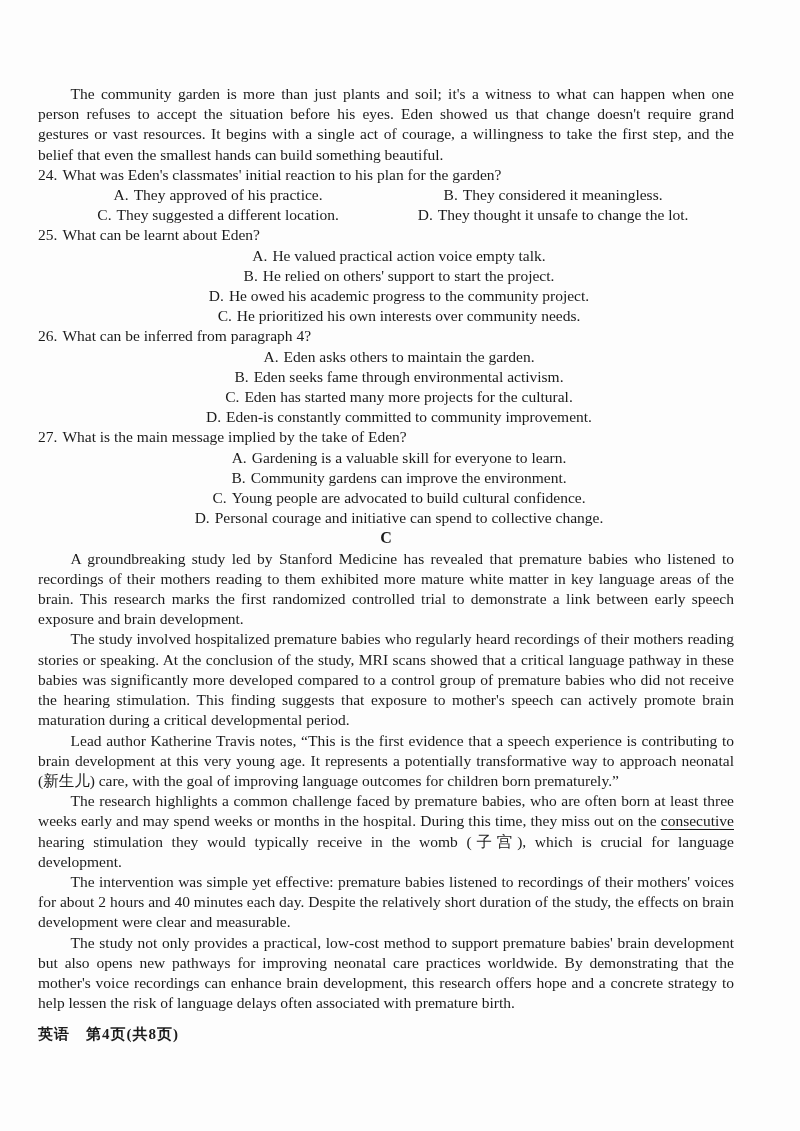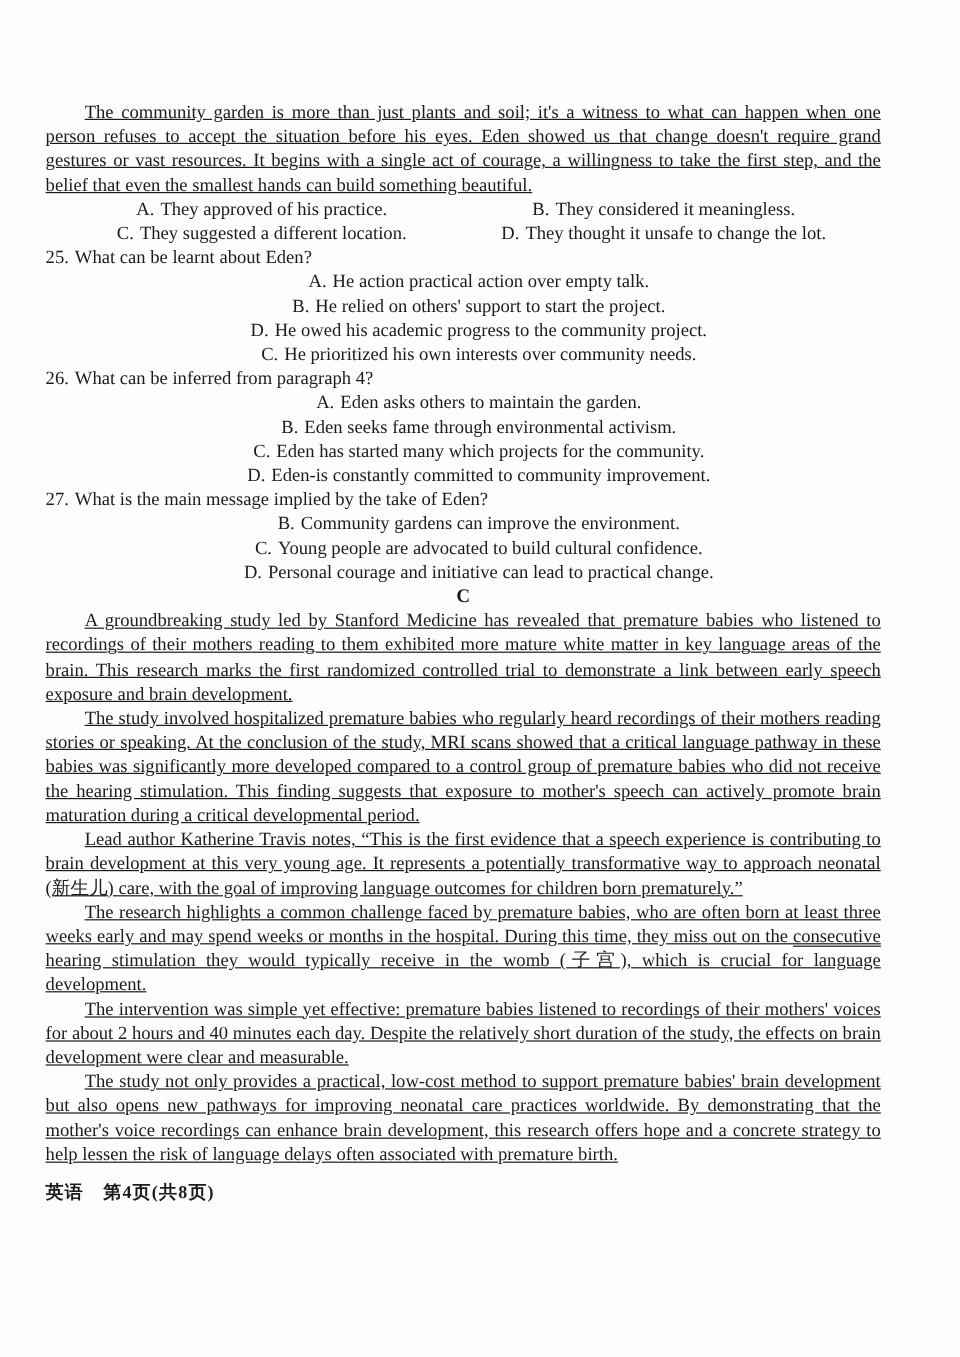--- a/index.html
+++ b/index.html
@@ -16,21 +16,21 @@
     color: #1b1b1b;
     overflow: hidden;
   }
   .content {
     padding: 84px 66px 0 38px;
     font-size: 15.5px;
     line-height: 20.2px;
     text-align: justify;
   }
   .para { margin: 0; }
-  .indent { text-indent: 2.1em; text-decoration: underline; }
+  .indent { text-indent: 2.1em; }
   .question { margin: 0; }
   .stem { text-align: left; }
   .qnum { margin-right: 5px; }
   .opts { padding-left: 26px; }
   .opts.two-col {
     display: grid;
     grid-template-columns: 46% 54%;
   }
   .opt { text-align: center; }
   .olabel { margin-right: 5px; }
@@ -51,60 +51,64 @@
 </style>
 </head>
 <body>
 
 <div class="page">
   <div class="content">
 
     <p class="para indent">The community garden is more than just plants and soil; it's a witness to what can happen when one person refuses to accept the situation before his eyes. Eden showed us that change doesn't require grand gestures or vast resources. It begins with a single act of courage, a willingness to take the first step, and the belief that even the smallest hands can build something beautiful.</p>
 
     <div class="question">
+      <div class="stem">
+        <span class="qnum">24.</span><span>What was Eden's classmates' initial reaction to his plan for the garden?</span>
+      </div>
       <div class="opts two-col">
         <div class="opt"><span class="olabel">A.</span><span>They approved of his practice.</span></div>
         <div class="opt"><span class="olabel">B.</span><span>They considered it meaningless.</span></div>
         <div class="opt"><span class="olabel">C.</span><span>They suggested a different location.</span></div>
         <div class="opt"><span class="olabel">D.</span><span>They thought it unsafe to change the lot.</span></div>
       </div>
     </div>
 
     <div class="question">
       <div class="stem">
         <span class="qnum">25.</span><span>What can be learnt about Eden?</span>
       </div>
       <div class="opts">
-        <div class="opt"><span class="olabel">A.</span><span>He action practical action over empty talk.</span></div>
+        <div class="opt"><span class="olabel">A.</span><span>He valued practical action voice empty talk.</span></div>
         <div class="opt"><span class="olabel">B.</span><span>He relied on others' support to start the project.</span></div>
         <div class="opt"><span class="olabel">D.</span><span>He owed his academic progress to the community project.</span></div>
         <div class="opt"><span class="olabel">C.</span><span>He prioritized his own interests over community needs.</span></div>
       </div>
     </div>
 
     <div class="question">
       <div class="stem">
         <span class="qnum">26.</span><span>What can be inferred from paragraph 4?</span>
       </div>
       <div class="opts">
         <div class="opt"><span class="olabel">A.</span><span>Eden asks others to maintain the garden.</span></div>
         <div class="opt"><span class="olabel">B.</span><span>Eden seeks fame through environmental activism.</span></div>
-        <div class="opt"><span class="olabel">C.</span><span>Eden has started many which projects for the community.</span></div>
+        <div class="opt"><span class="olabel">C.</span><span>Eden has started many more projects for the cultural.</span></div>
         <div class="opt"><span class="olabel">D.</span><span>Eden-is constantly committed to community improvement.</span></div>
       </div>
     </div>
 
     <div class="question">
       <div class="stem">
         <span class="qnum">27.</span><span>What is the main message implied by the take of Eden?</span>
       </div>
       <div class="opts">
+        <div class="opt"><span class="olabel">A.</span><span>Gardening is a valuable skill for everyone to learn.</span></div>
         <div class="opt"><span class="olabel">B.</span><span>Community gardens can improve the environment.</span></div>
         <div class="opt"><span class="olabel">C.</span><span>Young people are advocated to build cultural confidence.</span></div>
-        <div class="opt"><span class="olabel">D.</span><span>Personal courage and initiative can lead to practical change.</span></div>
+        <div class="opt"><span class="olabel">D.</span><span>Personal courage and initiative can spend to collective change.</span></div>
       </div>
     </div>
 
     <div class="section-heading">C</div>
 
     <p class="para indent">A groundbreaking study led by Stanford Medicine has revealed that premature babies who listened to recordings of their mothers reading to them exhibited more mature white matter in key language areas of the brain. This research marks the first randomized controlled trial to demonstrate a link between early speech exposure and brain development.</p>
     <p class="para indent">The study involved hospitalized premature babies who regularly heard recordings of their mothers reading stories or speaking. At the conclusion of the study, MRI scans showed that a critical language pathway in these babies was significantly more developed compared to a control group of premature babies who did not receive the hearing stimulation. This finding suggests that exposure to mother's speech can actively promote brain maturation during a critical developmental period.</p>
     <p class="para indent">Lead author Katherine Travis notes, “This is the first evidence that a speech experience is contributing to brain development at this very young age. It represents a potentially transformative way to approach neonatal (新生儿) care, with the goal of improving language outcomes for children born prematurely.”</p>
     <p class="para indent"><span>The research highlights a common challenge faced by premature babies, who are often born at least three weeks early and may spend weeks or months in the hospital. During this time, they miss out on the </span><span class="u">consecutive</span><span> hearing stimulation they would typically receive in the womb (子宫), which is crucial for language development.</span></p>
     <p class="para indent">The intervention was simple yet effective: premature babies listened to recordings of their mothers' voices for about 2 hours and 40 minutes each day. Despite the relatively short duration of the study, the effects on brain development were clear and measurable.</p>

